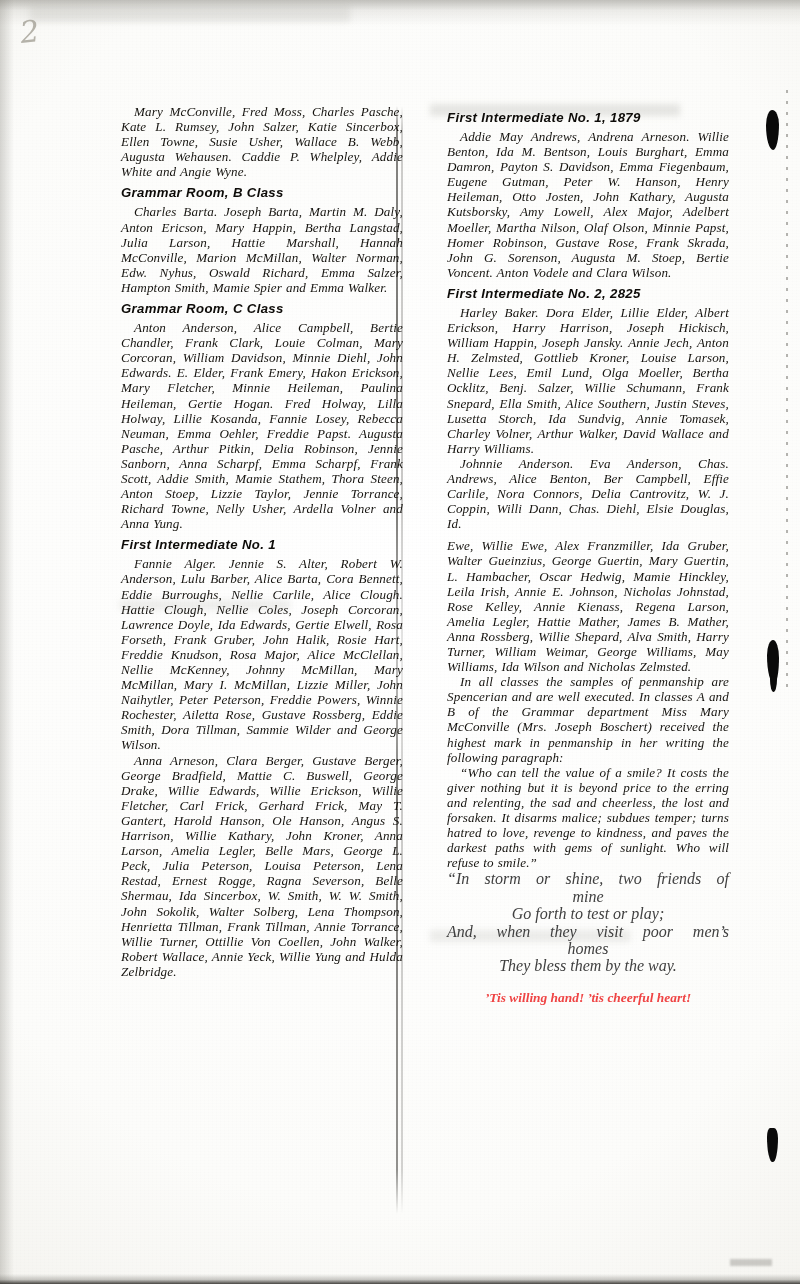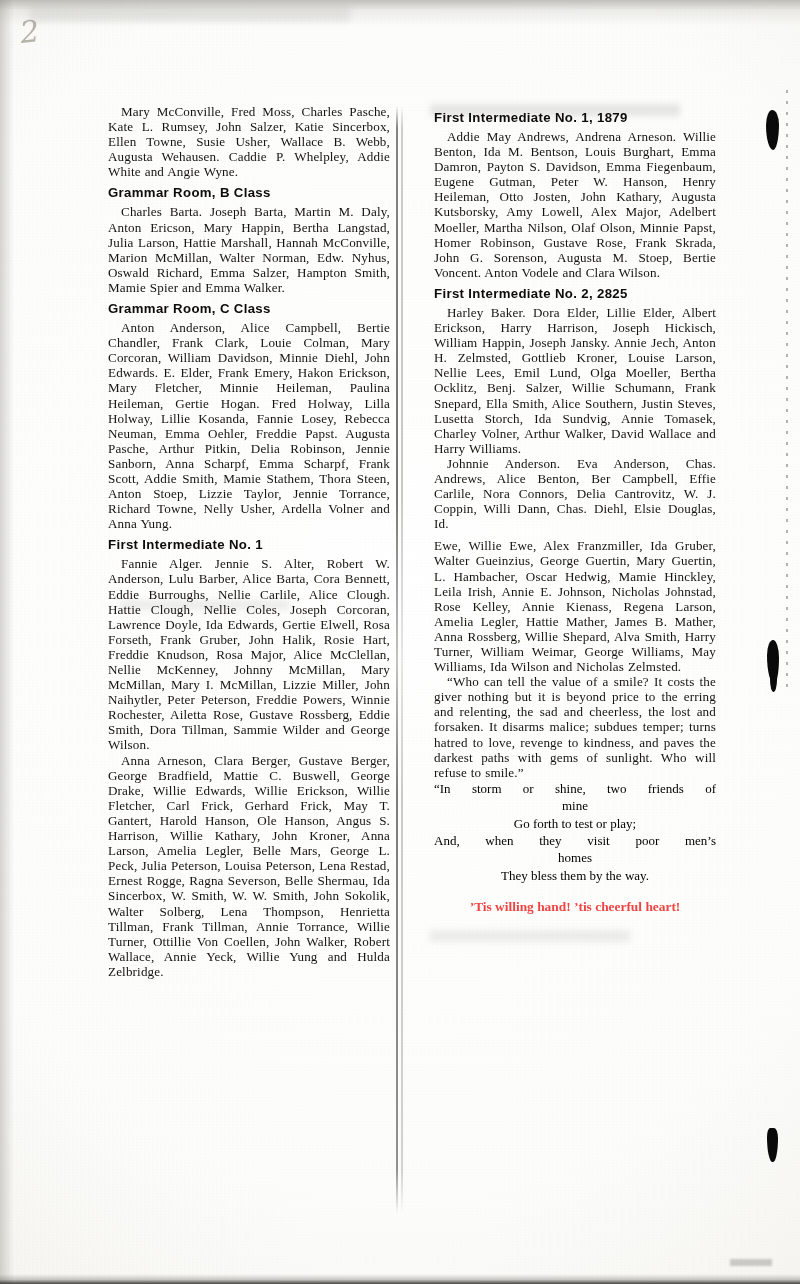--- a/index.html
+++ b/index.html
@@ -68,25 +68,26 @@
     color: #a9a69c;
     transform: rotate(-6deg);
     letter-spacing: 0;
     opacity: .85;
     user-select: none;
   }
 
   
   .article {
     position: absolute;
-    left: 108px;
+    left: 121px;
     top: 104px;
     width: 608px;
     display: flex;
     gap: 16px;
+    font-style: italic;
   }
   .col {
     width: 290px;
     position: relative;
   }
   .col-left  { padding-right: 10px; }
   .col-right { padding-left: 18px; }
 
   
   .col-rule {
@@ -130,23 +131,23 @@
     text-align: left;
     font-weight: bold;
     color: #0e0c09;
     font-family: "Liberation Sans", "DejaVu Sans", sans-serif;
     letter-spacing: .35px;
   }
 
   
   .verse {
     margin: 0;
-    font-size: 13px;
+    font-size: 16px;
     line-height: 17.4px;
-    color: #000000;
+    color: #404040;
     text-align: justify;
   }
   .verse .vline       { display: block; text-indent: 0; }
   .verse .vline.ind   { text-align: center; }
   .verse .vline.c     { text-align: center; }
   .verse .vline.just  { text-align: justify; text-align-last: justify; }
 
   .closing {
     margin: 14px 0 0 0;
     font-size: 13.4px;
@@ -270,20 +271,21 @@
       <h3 class="head">First Intermediate No. 2, 2825</h3>
 
       <p class="body">Harley Baker. Dora Elder, Lillie Elder, Albert Erickson, Harry Harrison, Joseph Hickisch, William Happin, Joseph Jansky. Annie Jech, Anton H. Zelmsted, Gottlieb Kroner, Louise Larson, Nellie Lees, Emil Lund, Olga Moeller, Bertha Ocklitz, Benj. Salzer, Willie Schumann, Frank Snepard, Ella Smith, Alice Southern, Justin Steves, Lusetta Storch, Ida Sundvig, Annie Tomasek, Charley Volner, Arthur Walker, David Wallace and Harry Williams.</p>
 
       <p class="body">Johnnie Anderson. Eva Anderson, Chas. Andrews, Alice Benton, Ber Campbell, Effie Carlile, Nora Connors, Delia Cantrovitz, W. J. Coppin, Willi Dann, Chas. Diehl, Elsie Douglas, Id.</p>
 
       <div class="gap"></div>
 
       <p class="body noindent">Ewe, Willie Ewe, Alex Franzmiller, Ida Gruber, Walter Gueinzius, George Guertin, Mary Guertin, L. Hambacher, Oscar Hedwig, Mamie Hinckley, Leila Irish, Annie E. Johnson, Nicholas Johnstad, Rose Kelley, Annie Kienass, Regena Larson, Amelia Legler, Hattie Mather, James B. Mather, Anna Rossberg, Willie Shepard, Alva Smith, Harry Turner, William Weimar, George Williams, May Williams, Ida Wilson and Nicholas Zelmsted.</p>
 
+      <p class="body">In all classes the samples of penmanship are Spencerian and are well executed. In classes A and B of the Grammar department Miss Mary McConville (Mrs. Joseph Boschert) received the highest mark in penmanship in her writing the following paragraph:</p>
 
       <p class="body">“Who can tell the value of a smile? It costs the giver nothing but it is beyond price to the erring and relenting, the sad and cheerless, the lost and forsaken.  It disarms malice; subdues temper; turns hatred to love, revenge to kindness, and paves the darkest paths with gems of sunlight.  Who will refuse to smile.”</p>
 
 
       <div class="verse">
         <span class="vline just">“In storm or shine, two friends of</span>
         <span class="vline c">mine</span>
         <span class="vline ind">Go forth to test or play;</span>
         <span class="vline just">And, when they  visit  poor men’s</span>
         <span class="vline c">homes</span>

